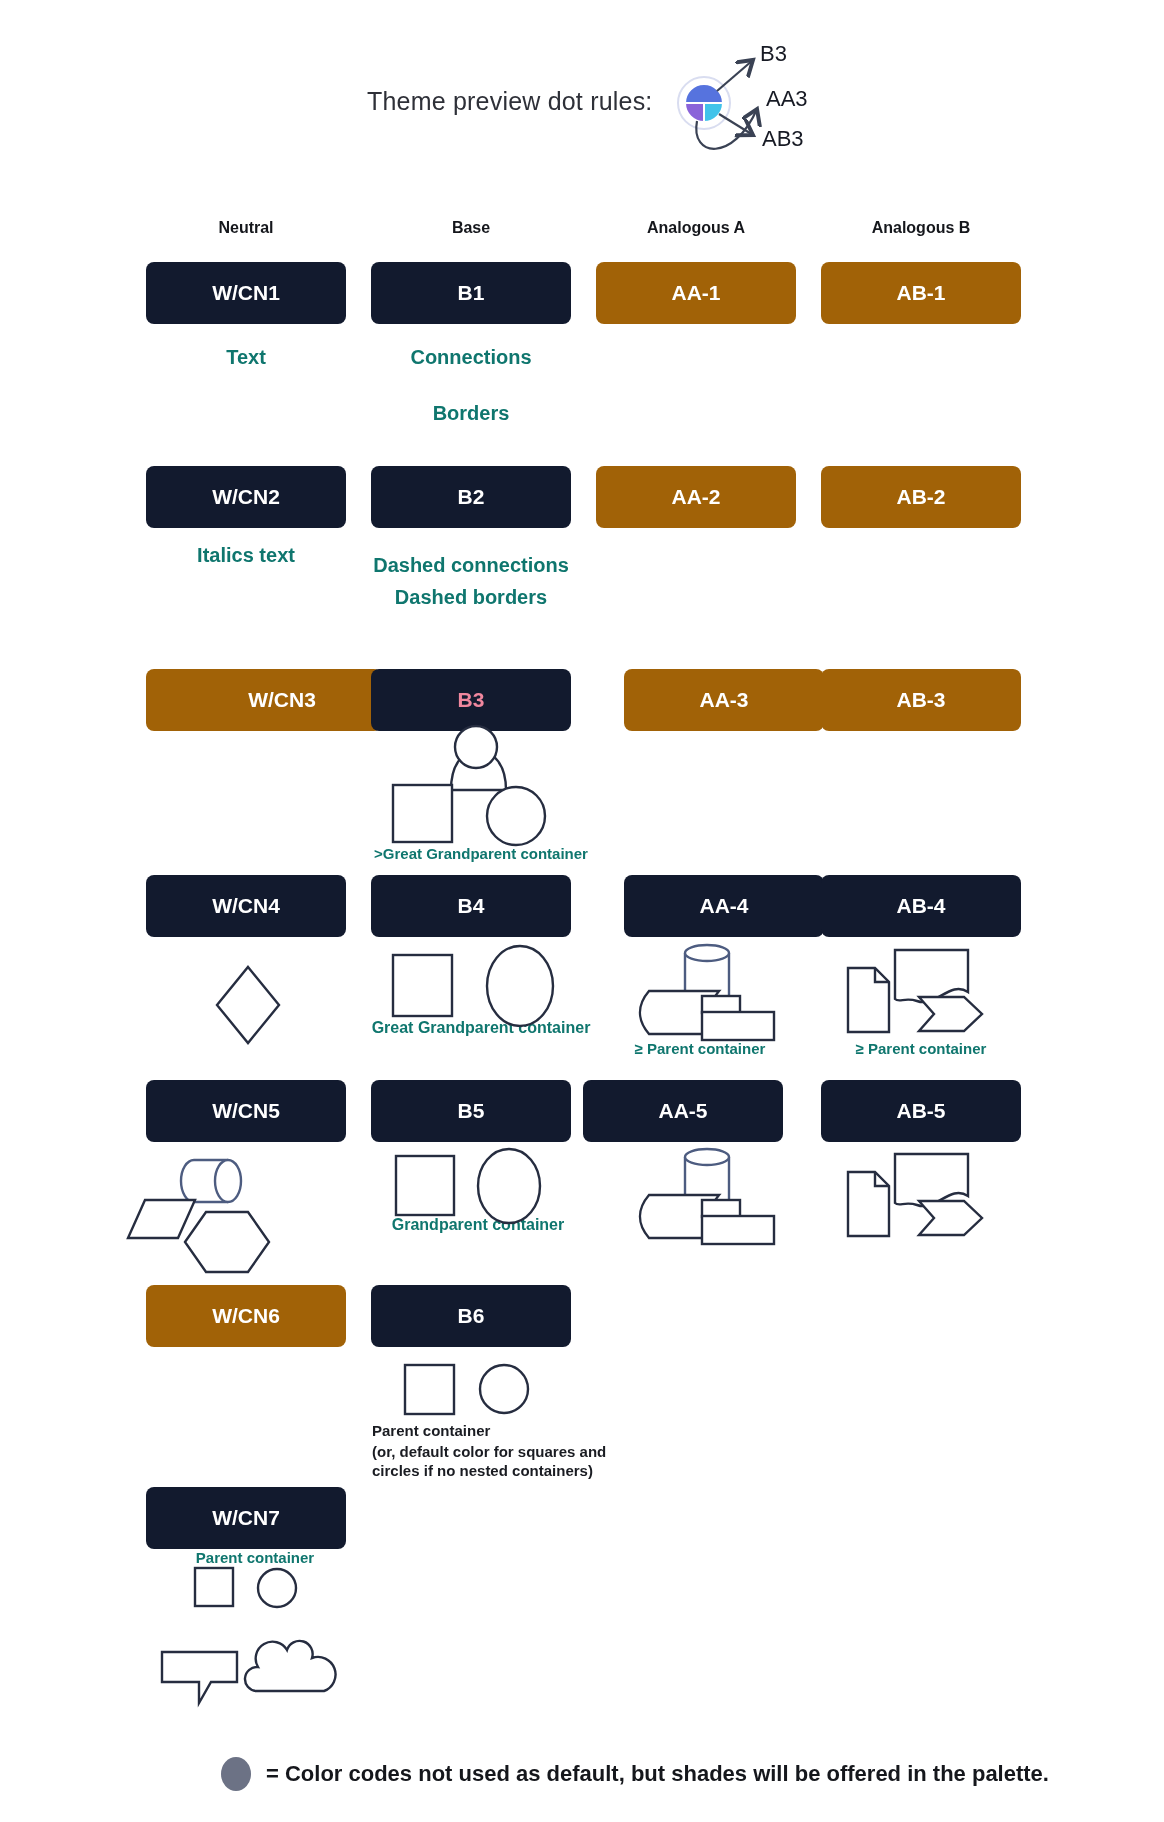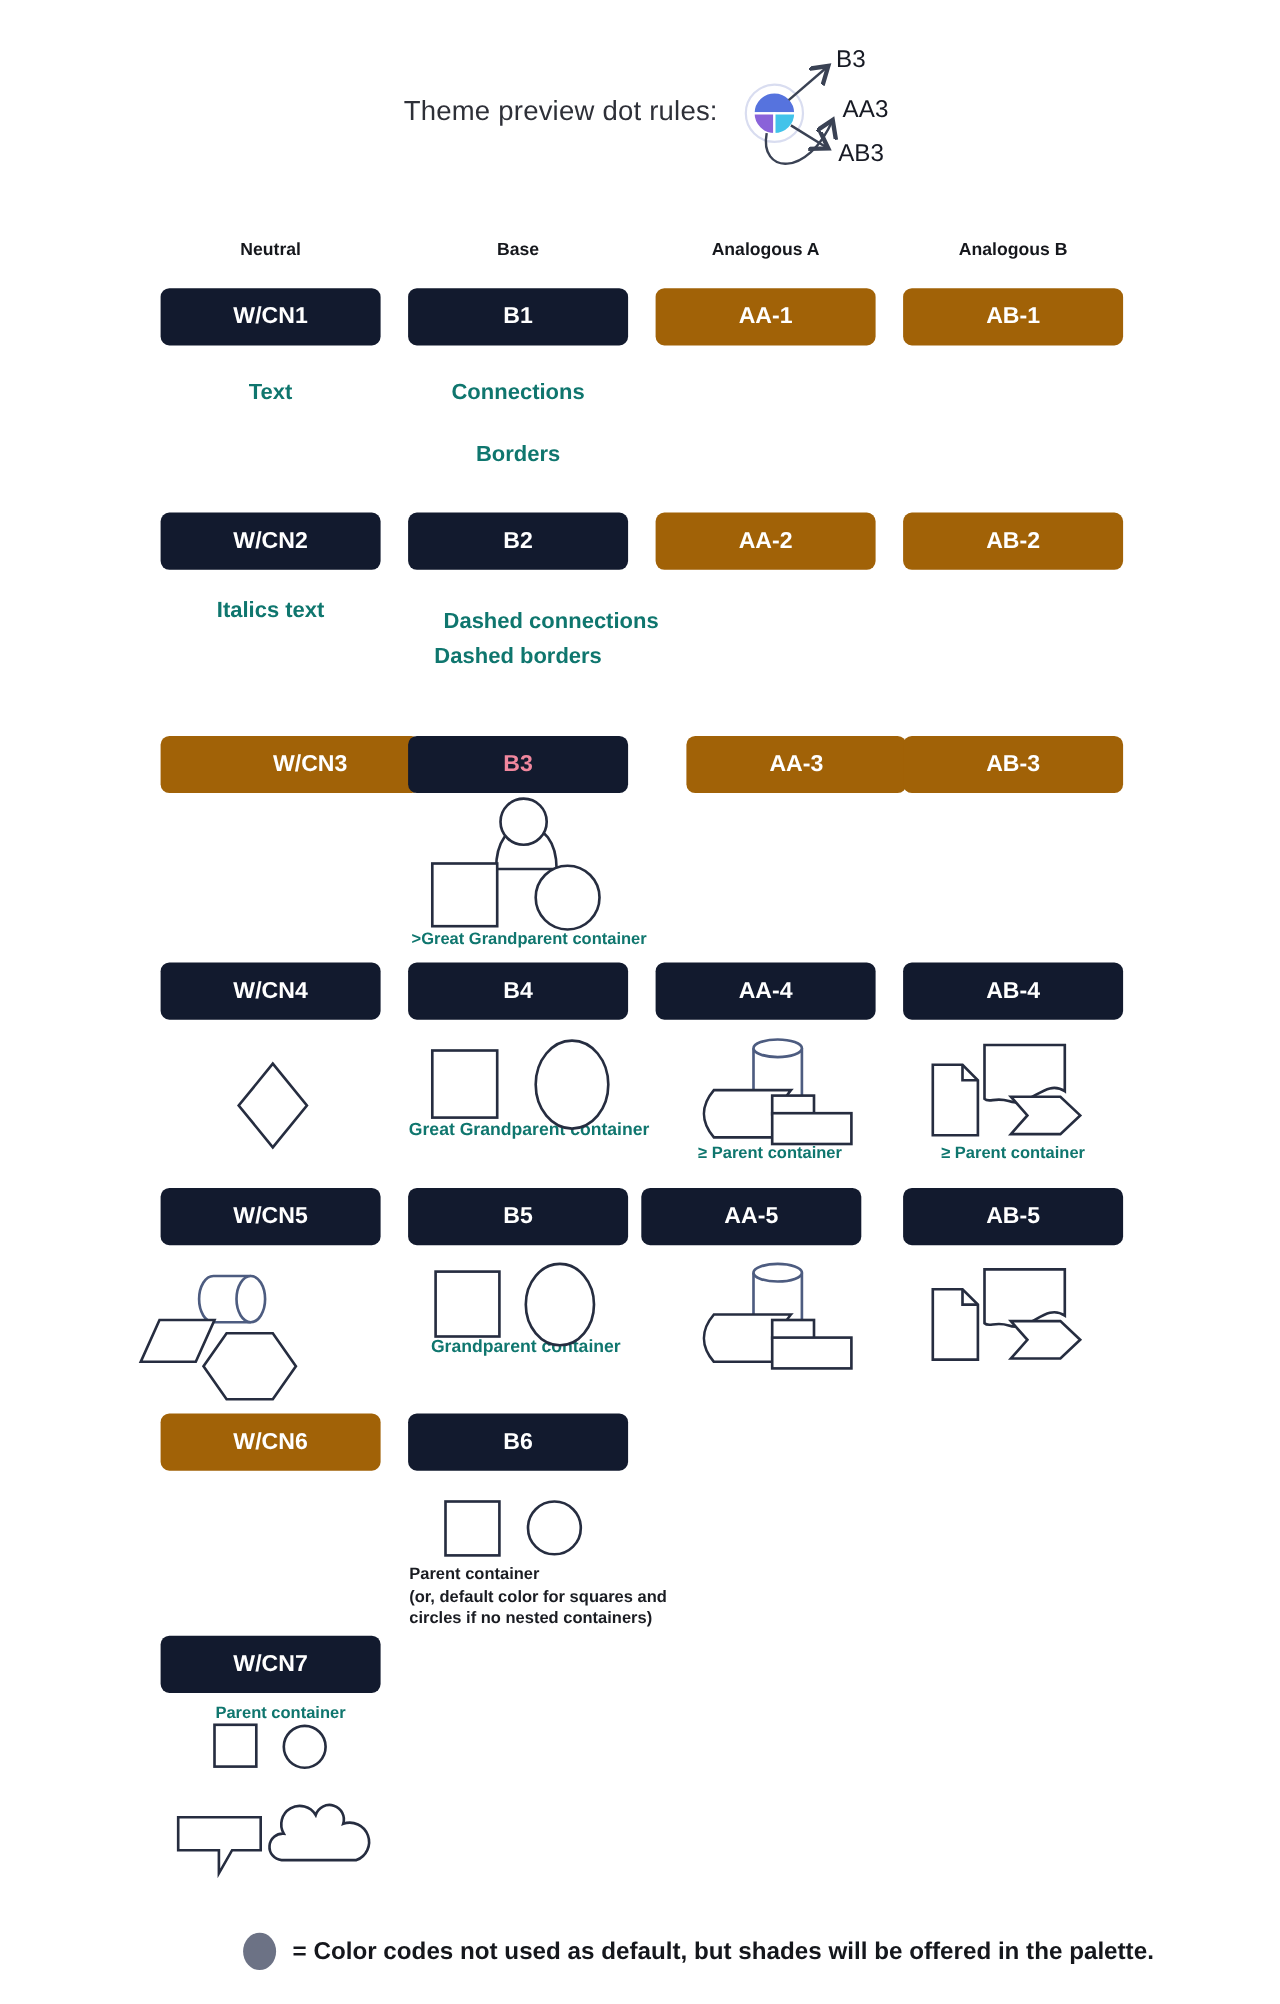--- a/index.html
+++ b/index.html
@@ -10,21 +10,21 @@
   .title{
     position:absolute;left:367px;top:87px;font-size:25px;font-weight:400;color:#2e3038;
     letter-spacing:0.2px;
   }
   .dot-label{position:absolute;font-size:22px;font-weight:400;color:#171a24;}
   .col-header{
     position:absolute;transform:translateX(-50%);font-size:16px;font-weight:700;color:#15171c;
     white-space:nowrap;
   }
   .swatch{
-    position:absolute;width:200px;height:52px;border-radius:8px;
+    position:absolute;width:200px;height:62px;border-radius:8px;
     display:flex;align-items:center;justify-content:center;
     font-size:21px;font-weight:700;color:#ffffff;white-space:nowrap;
   }
   .swatch.dark{background:#121a2e;}
   .swatch.gray{background:#a16207;}
   .swatch .pink{color:#f0879e;}
   .cap{
     position:absolute;transform:translateX(-50%);text-align:center;font-weight:700;
     color:#0f766e;white-space:nowrap;
   }
@@ -79,21 +79,21 @@
       <span>B2</span>
     </div>
   <div class="swatch gray" style="left:596px;top:466px;">
       <span>AA-2</span>
     </div>
   <div class="swatch gray" style="left:821px;top:466px;">
       <span>AB-2</span>
     </div>
 
   <div class="cap big" style="left:246px;top:544px;">Italics text</div>
-  <div class="cap big" style="left:471px;top:554px;margin-left:30px;">Dashed connections</div>
+  <div class="cap big" style="left:471px;top:554px;">Dashed connections</div>
   <div class="cap big" style="left:471px;top:586px;">Dashed borders</div>
 
   <div class="swatch gray" style="left:146px;top:669px;padding-left:36px;">
       <span>W/CN3</span>
     </div>
   <div class="swatch dark" style="left:371px;top:669px;">
       <span class="pink">B3</span>
     </div>
   <div class="swatch gray" style="left:624px;top:669px;">
       <span>AA-3</span>
@@ -103,21 +103,21 @@
     </div>
 
   <div class="cap small" style="left:481px;top:845px;">&gt;Great Grandparent container</div>
 
   <div class="swatch dark" style="left:146px;top:875px;">
       <span>W/CN4</span>
     </div>
   <div class="swatch dark" style="left:371px;top:875px;">
       <span>B4</span>
     </div>
-  <div class="swatch dark" style="left:596px;top:875px;">
+  <div class="swatch dark" style="left:624px;top:875px;">
       <span>AA-4</span>
     </div>
   <div class="swatch dark" style="left:821px;top:875px;">
       <span>AB-4</span>
     </div>
 
   <div class="cap mid" style="left:481px;top:1019px;">Great Grandparent container</div>
   <div class="cap small" style="left:700px;top:1040px;">≥  Parent container</div>
   <div class="cap small" style="left:921px;top:1040px;">≥ Parent container</div>
 

